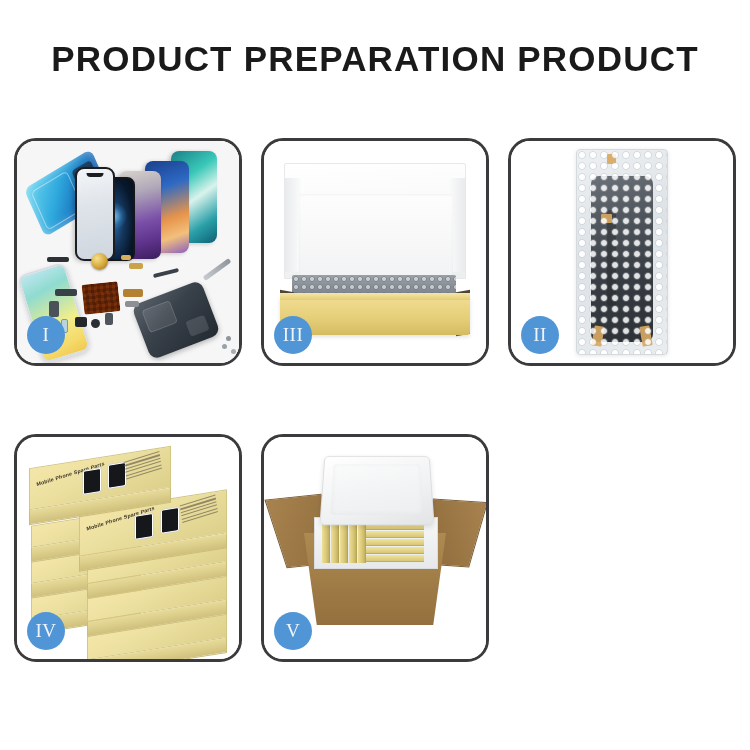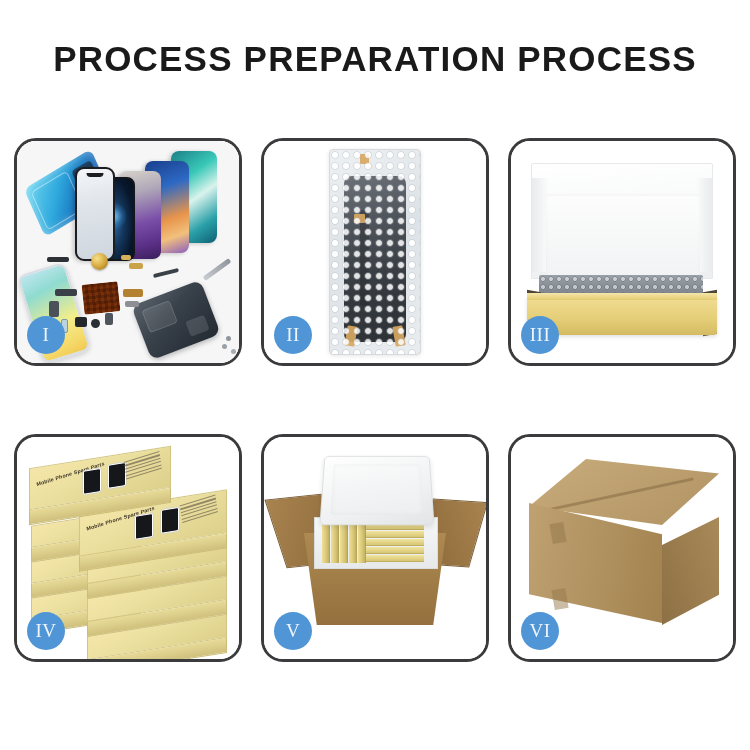--- a/index.html
+++ b/index.html
@@ -368,21 +368,21 @@
   }
   .c6-tapeA { position:absolute; left:22px; top:64px; width:14px; height:20px;
     background: rgba(150,122,76,.55); transform: rotate(-10deg); }
   .c6-tapeB { position:absolute; left:24px; top:130px; width:14px; height:20px;
     background: rgba(150,122,76,.50); transform: rotate(-10deg); }
 </style>
 </head>
 <body>
 
 <div class="header">
-  <div class="main-title">PROCESS PREPARATION PROCESS</div>
+  <div class="main-title">PRODUCT PREPARATION PRODUCT</div>
 </div>
 
 <div class="grid">
 
   <div class="panel">
     <div class="stage">
       <div class="p1-bg"></div>
 
       <div class="flexscreen"></div>
 
@@ -413,48 +413,48 @@
         <div class="chip c12"></div>
         <div class="screwdriver"></div>
         <div class="screw"></div>
       </div>
     </div>
     <div class="badge">I</div>
   </div>
 
   <div class="panel">
     <div class="stage">
+      <div class="box3">
+        <div class="b3-lid">
+          <div class="b3-lid-flapL"></div>
+          <div class="b3-lid-flapR"></div>
+          <div class="b3-lid-inner"></div>
+        </div>
+        <div class="b3-foam"></div>
+        <div class="b3-sideL"></div>
+        <div class="b3-sideR"></div>
+        <div class="b3-front"></div>
+        <div class="b3-rim"></div>
+      </div>
+    </div>
+    <div class="badge">III</div>
+  </div>
+
+  <div class="panel">
+    <div class="stage">
       <div class="bubblepack">
         <div class="wrapped-screen"></div>
         <div class="tape t1"></div>
         <div class="tape t2"></div>
         <div class="tape t3"></div>
         <div class="tape t4"></div>
         <div class="bubble-overlay"></div>
       </div>
     </div>
     <div class="badge">II</div>
-  </div>
-
-  <div class="panel">
-    <div class="stage">
-      <div class="box3">
-        <div class="b3-lid">
-          <div class="b3-lid-flapL"></div>
-          <div class="b3-lid-flapR"></div>
-          <div class="b3-lid-inner"></div>
-        </div>
-        <div class="b3-foam"></div>
-        <div class="b3-sideL"></div>
-        <div class="b3-sideR"></div>
-        <div class="b3-front"></div>
-        <div class="b3-rim"></div>
-      </div>
-    </div>
-    <div class="badge">III</div>
   </div>
 
   <div class="panel">
     <div class="stage">
       <div class="stack">
 
         <div class="sbox" style="left:4px; top:64px; width:110px; height:22px;">
           <div class="lid"></div>
           <div class="side"></div>
         </div>
@@ -539,27 +539,14 @@
           <div class="cbar2" style="top:16px;"></div>
           <div class="cbar2" style="top:24px;"></div>
           <div class="cbar2" style="top:32px;"></div>
         </div>
         <div class="c5-foamlid"></div>
       </div>
     </div>
     <div class="badge">V</div>
   </div>
 
-  <div class="panel">
-    <div class="stage">
-      <div class="carton6">
-        <div class="c6-top2"></div>
-        <div class="c6-seam"></div>
-        <div class="c6-left2"></div>
-        <div class="c6-right"></div>
-        <div class="c6-tapeA"></div>
-        <div class="c6-tapeB"></div>
-      </div>
-    </div>
-    <div class="badge">VI</div>
-  </div>
 
 </div>
 
 </body></html>

